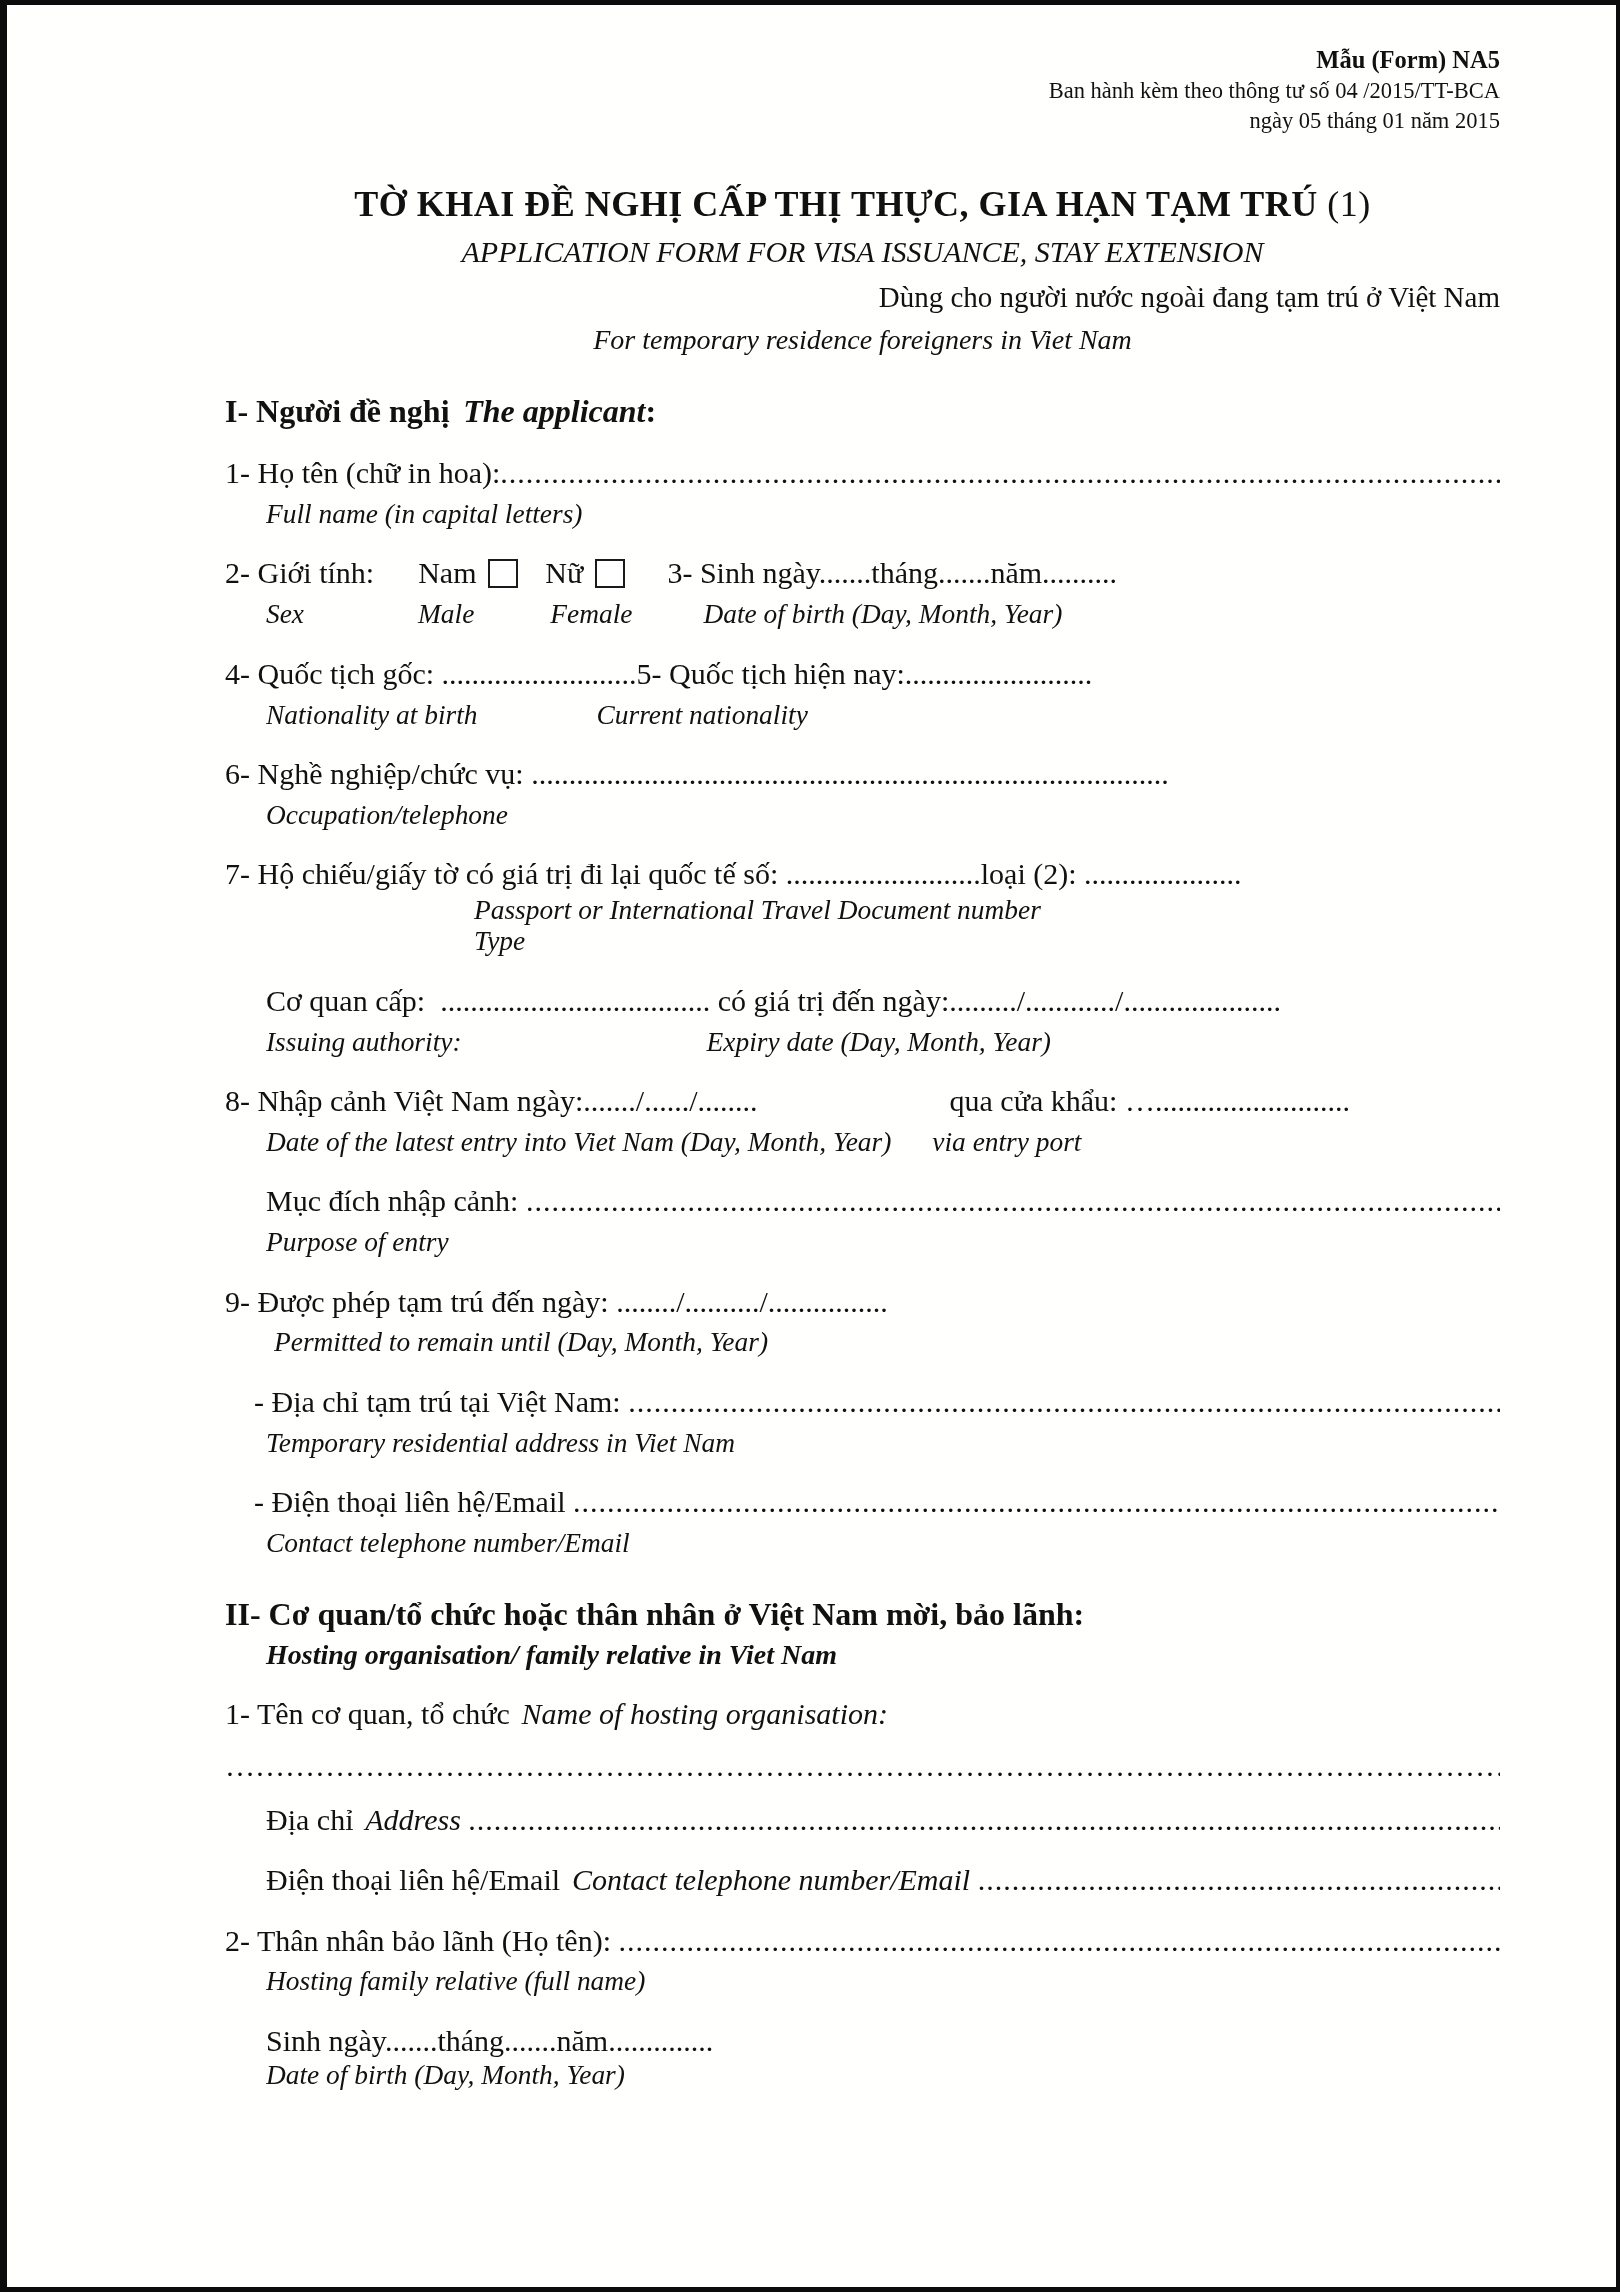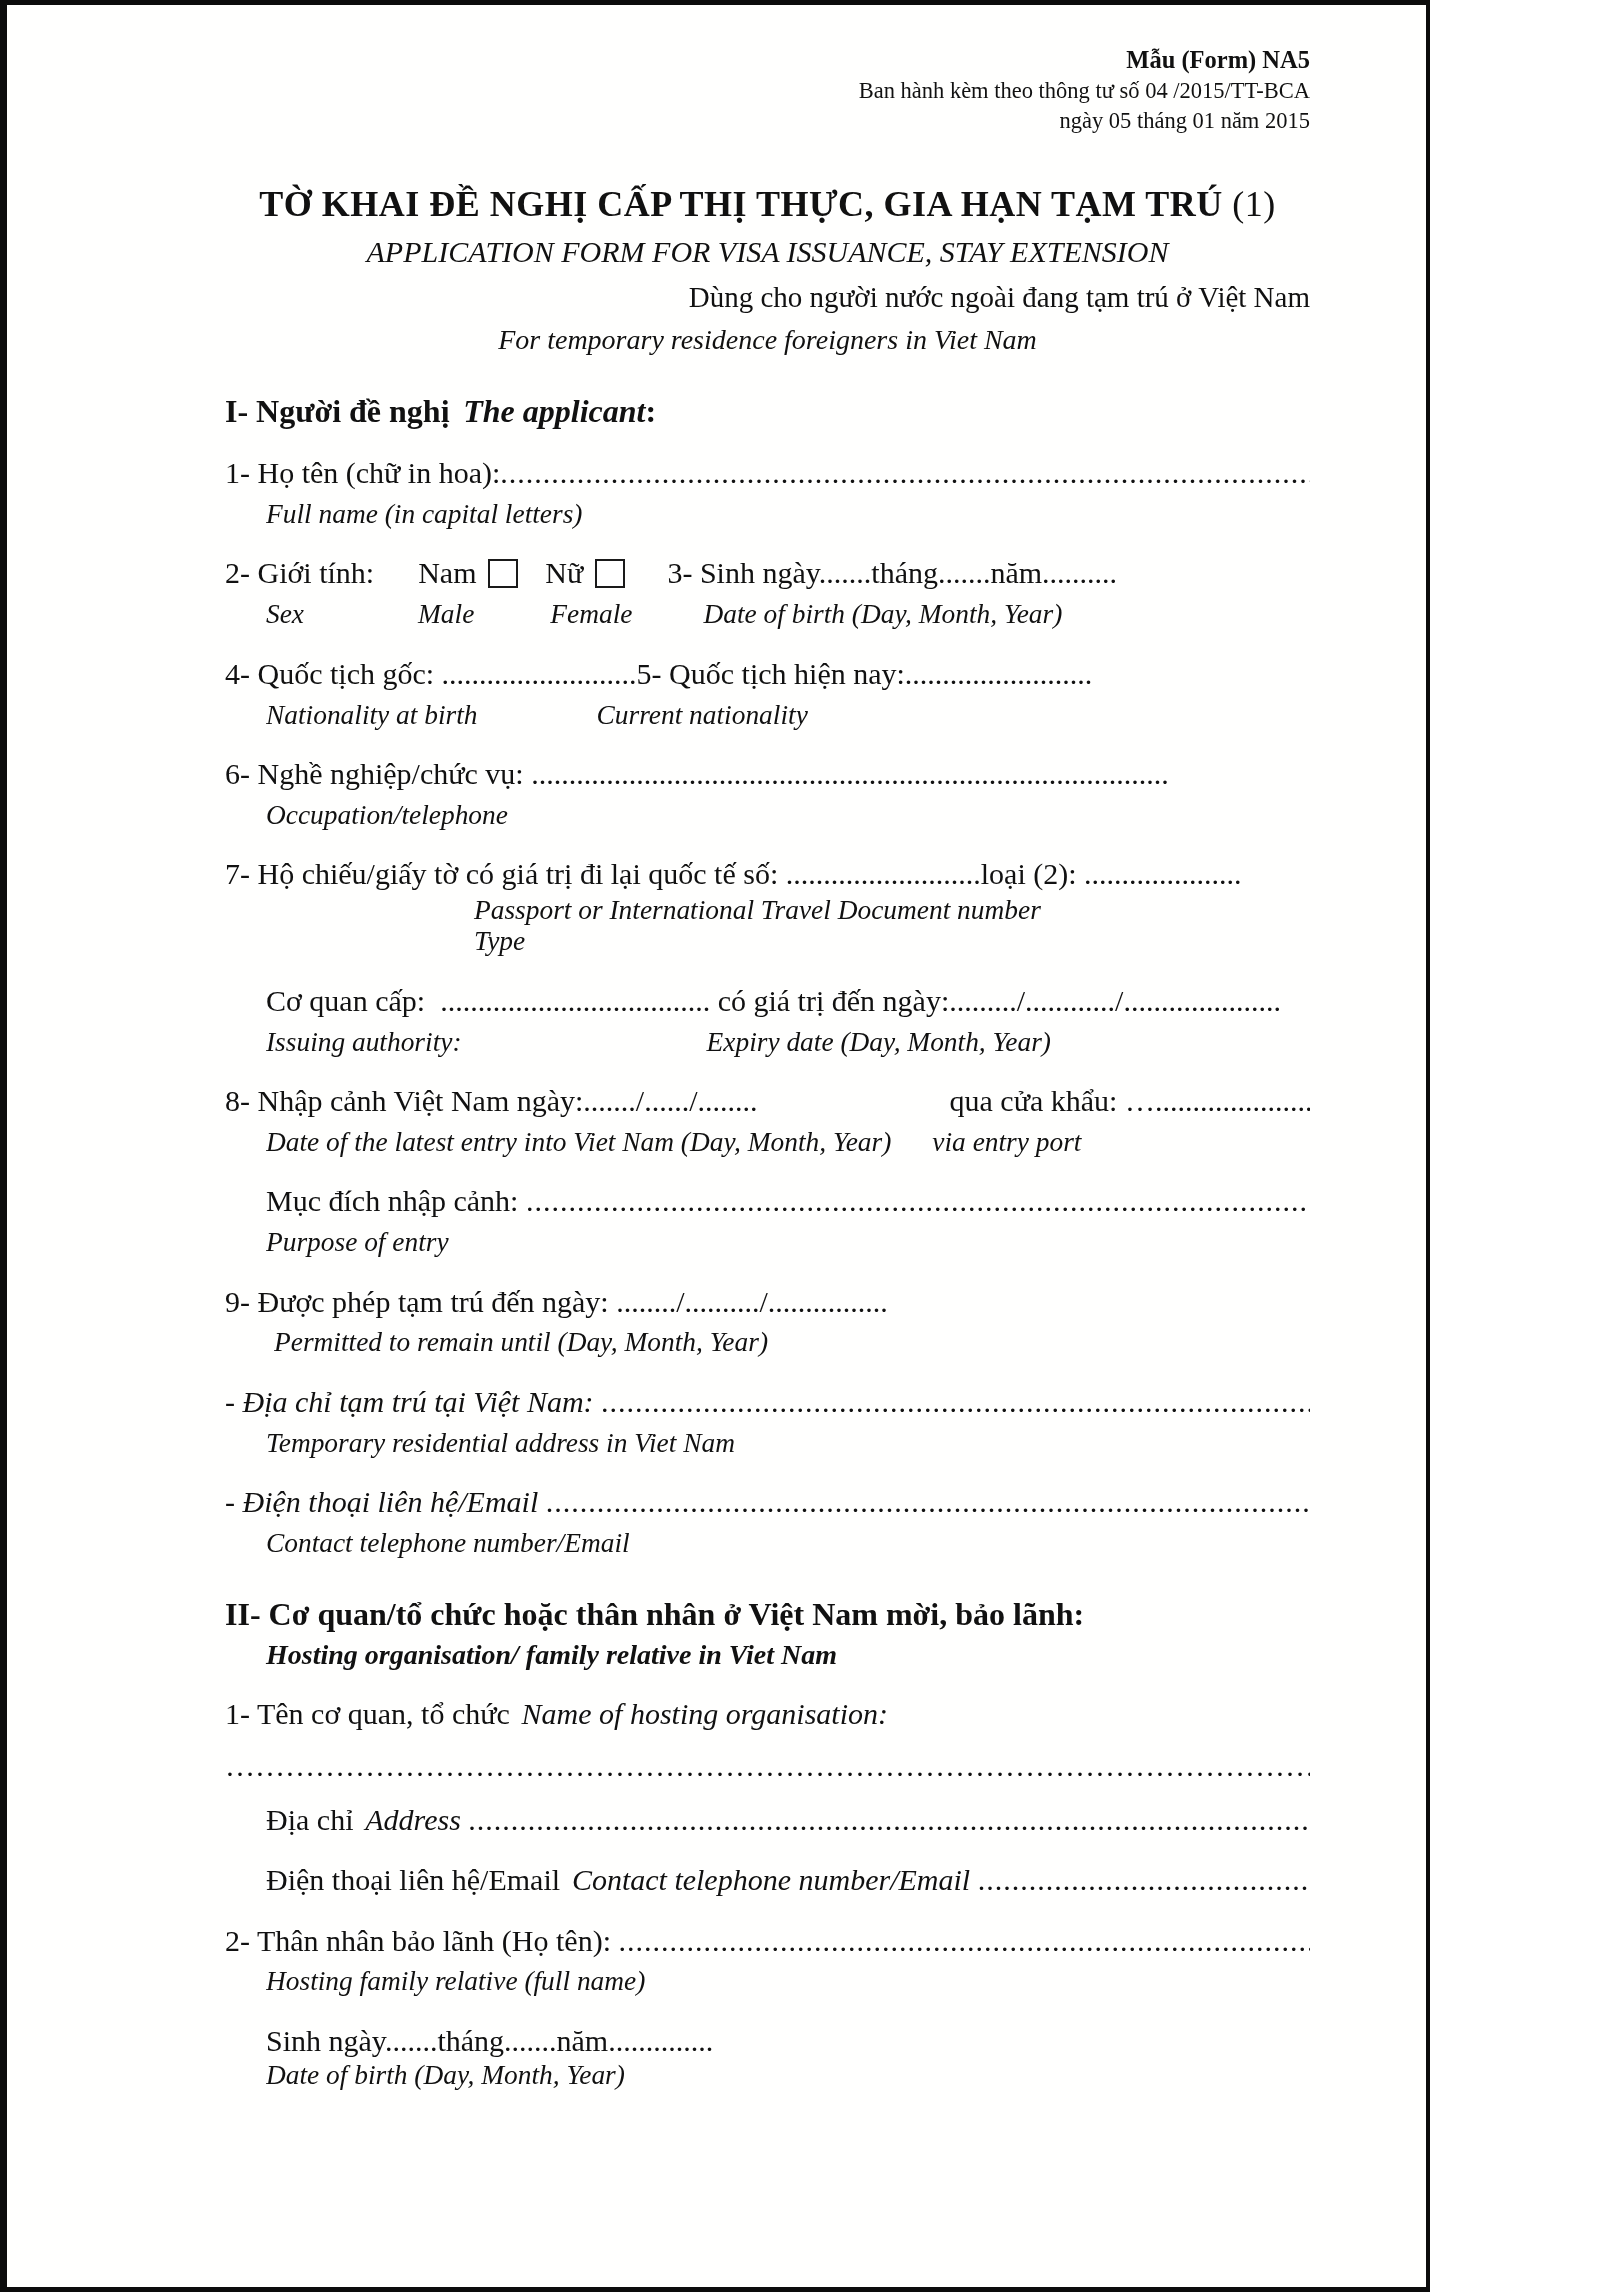--- a/index.html
+++ b/index.html
@@ -1,17 +1,17 @@
 <!DOCTYPE html>
 <html><head>
 <meta charset="utf-8">
 <style>
   html,body{margin:0;padding:0;background:#ffffff;}
   .page{
-    width:1430px;height:2293px;box-sizing:border-box;background:#fffffe;
+    width:1620px;height:2293px;box-sizing:border-box;background:#fffffe;
     border-top:5.9px solid #0c0c0c;border-left:7.8px solid #0c0c0c;
     border-right:4.9px solid #0c0c0c;border-bottom:6.9px solid #0c0c0c;
     font-family:"Liberation Serif","DejaVu Serif",serif;color:#111;
     padding:39px 116px 0 218px;overflow:hidden;position:relative;
   }
   .hdr{ text-align:right; line-height:1.32; margin-bottom:43px;}
   .hdr .l1{font-weight:bold;font-size:24.5px;}
   .hdr .l2,.hdr .l3{font-size:22.5px;}
   .titleblock{text-align:center;line-height:1.4;}
   .t-main{font-size:36px;font-weight:bold;letter-spacing:0.5px;}
@@ -19,21 +19,21 @@
   .t-en{font-size:30px;font-style:italic;margin-top:2px;}
   .t-vi2{font-size:29px;margin-top:3.9px;text-align:right;}
   .t-en2{font-size:28px;font-style:italic;margin-top:2.9px;}
   .sec-h{font-size:32px;font-weight:bold;margin-top:33px;}
   .sec-h .bi{font-style:italic;margin-left:13.7px;}
   .sec2-en{font-size:28px;font-weight:bold;font-style:italic;margin:5.9px 0 0 41px;}
   .vi{font-size:30px;margin-top:26.5px;display:flex;align-items:baseline;white-space:pre;overflow:hidden;}
   .en{font-size:27.4px;font-style:italic;margin:8.8px 0 0 41px;display:flex;align-items:baseline;white-space:pre;overflow:hidden;}
   .fill{flex:1 1 auto;overflow:hidden;white-space:nowrap;letter-spacing:1px;}
   .ind{margin-left:41px;}
-  .ind-sm{font-style:italic;}
+  .ind-sm{margin-left:29px;}
   .cbx{display:inline-block;width:25.5px;height:25.5px;border:2px solid #1a1a1a;
        vertical-align:-2px;margin:0 5.9px 0 11.8px;background:#fff;flex:0 0 auto;align-self:center;}
   .it{font-style:italic;}
   .ml12{margin-left:11.8px;text-align:center;} .ml40{margin-left:44px;} .ml22{margin-left:21.6px;}
   .ml35{margin-left:37px;} .ml-male{margin-left:114px;} .ml-female{margin-left:76px;}
   .ml-dob{margin-left:71px;} .ml-cur{margin-left:119px;} .ml-type{margin-left:208px;}
   .ml-exp{margin-left:245px;} .ml-port{margin-left:192px;} .ml-viaport{margin-left:41px;}
 </style>
 </head>
 <body>

